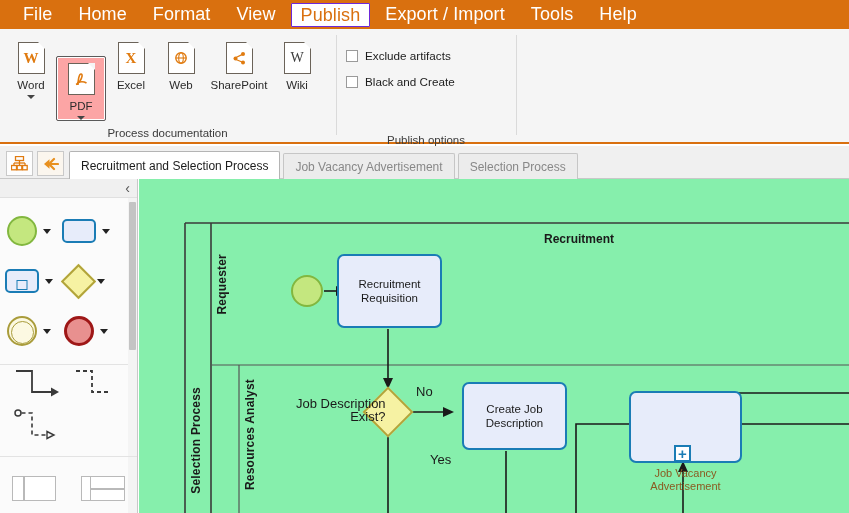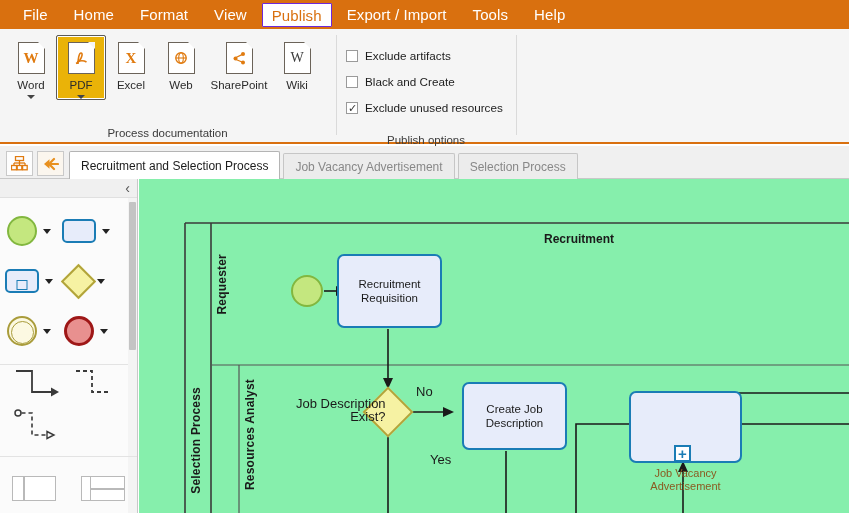--- a/index.html
+++ b/index.html
@@ -14,21 +14,21 @@
   
   .menubar {
     position: absolute; left: 0; top: 0; width: 849px; height: 29px;
     background: #d9700f;
     display: flex; align-items: stretch;
     padding-left: 10px;
   }
   .menu-item {
     display: flex; align-items: center; justify-content: center;
     padding: 0 13px;
-    color: #ffffff; font-size: 15px; letter-spacing: .1px;
+    color: #ffffff; font-size: 18px; letter-spacing: .1px;
     cursor: default; white-space: nowrap;
   }
   .menu-item.active {
     background: #ffffff; color: #d9700f;
     border: 1px solid #6d28d9;
     margin: 3px 2px 2px 2px; padding: 0 9px;
     border-radius: 1px;
   }
 
   
@@ -49,22 +49,23 @@
 
   
   #grp-doc { left: 0; width: 335px; }
   .doc-buttons { position: absolute; left: 6px; top: 6px; display: flex; }
   .doc-btn {
     width: 50px; display: flex; flex-direction: column; align-items: center;
     padding-top: 6px; cursor: default; border: 1px solid transparent;
     border-radius: 2px;
   }
   .doc-btn.selected {
-    border: 1px solid #5a5a5a; background: #eab308;
+    border: 1px solid #5a5a5a; background: #fca5a5;
     box-shadow: inset 0 0 0 1px #ffffff;
+    margin-top: 21px;
   }
   .doc-ico {
     width: 27px; height: 32px; border: 1.4px solid #6b6359; background: #fff;
     position: relative; display: flex; align-items: center; justify-content: center;
     font-size: 15px; font-weight: bold; color: #e07b10;
     font-family: "Liberation Serif", serif;
   }
   .doc-ico::after {
     content: ""; position: absolute; right: -1px; top: -1px;
     border-left: 7px solid transparent; border-top: 7px solid #f5f5f5;
@@ -331,24 +332,20 @@
     <div class="group-sep" style="left:336px"></div>
 
     <div class="ribbon-group" id="grp-pub">
       <div class="chk-row" style="top:13px">
         <span class="chk-box"></span>
         <span>Exclude artifacts</span>
       </div>
       <div class="chk-row" style="top:39px">
         <span class="chk-box"></span>
         <span>Black and Create</span>
-      </div>
-      <div class="chk-row" style="top:65px">
-        <span class="chk-box checked"></span>
-        <span>Exclude unused resources</span>
       </div>
       <div class="group-label">Publish options</div>
     </div>
 
     <div class="group-sep" style="left:516px"></div>
   </div>
 
   <div class="tabstrip">
     <div class="tool-sq">
       <svg width="17" height="15" viewBox="0 0 17 15">

